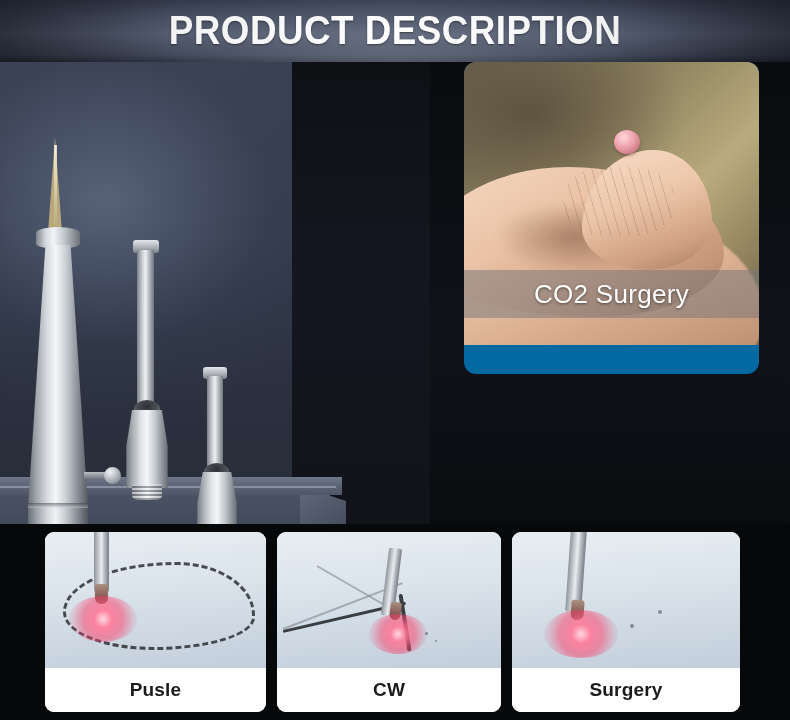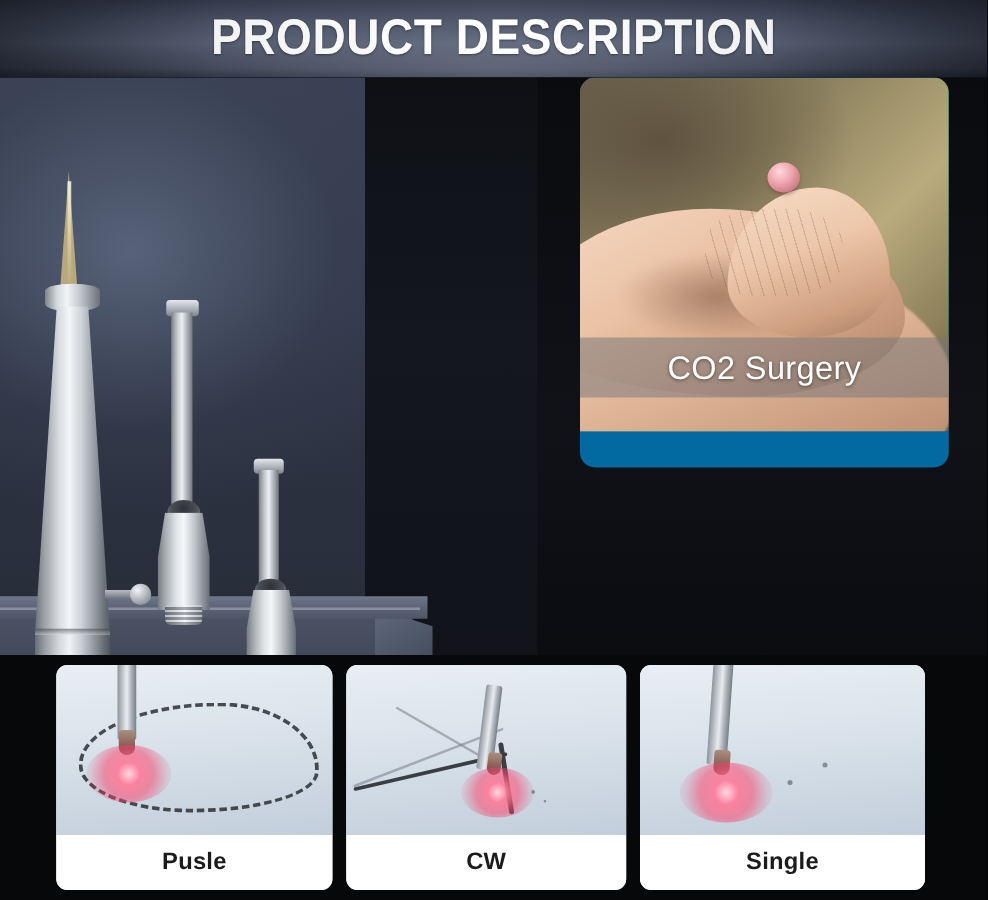--- a/index.html
+++ b/index.html
@@ -518,18 +518,18 @@
 
     <div class="mode-card c3">
       <div class="mode-photo">
         <div class="probe" style="left:56px; top:-2px; width:16px; height:82px; transform: rotate(4deg);"></div>
         <div class="probe-tipred" style="left:59px; top:68px; width:13px; height:20px; transform: rotate(4deg);"></div>
         <div class="laser-glow" style="left:32px; top:78px; width:74px; height:48px;"></div>
         <div class="spec" style="left:118px; top:92px; width:4px; height:4px;"></div>
         <div class="spec" style="left:146px; top:78px; width:4px; height:4px;"></div>
       </div>
       <div class="mode-label">
-        <span class="mode-label-text">Single</span>
+        <span class="mode-label-text">Surgery</span>
       </div>
     </div>
 
   </div>
 </div>
 
 </body></html>

